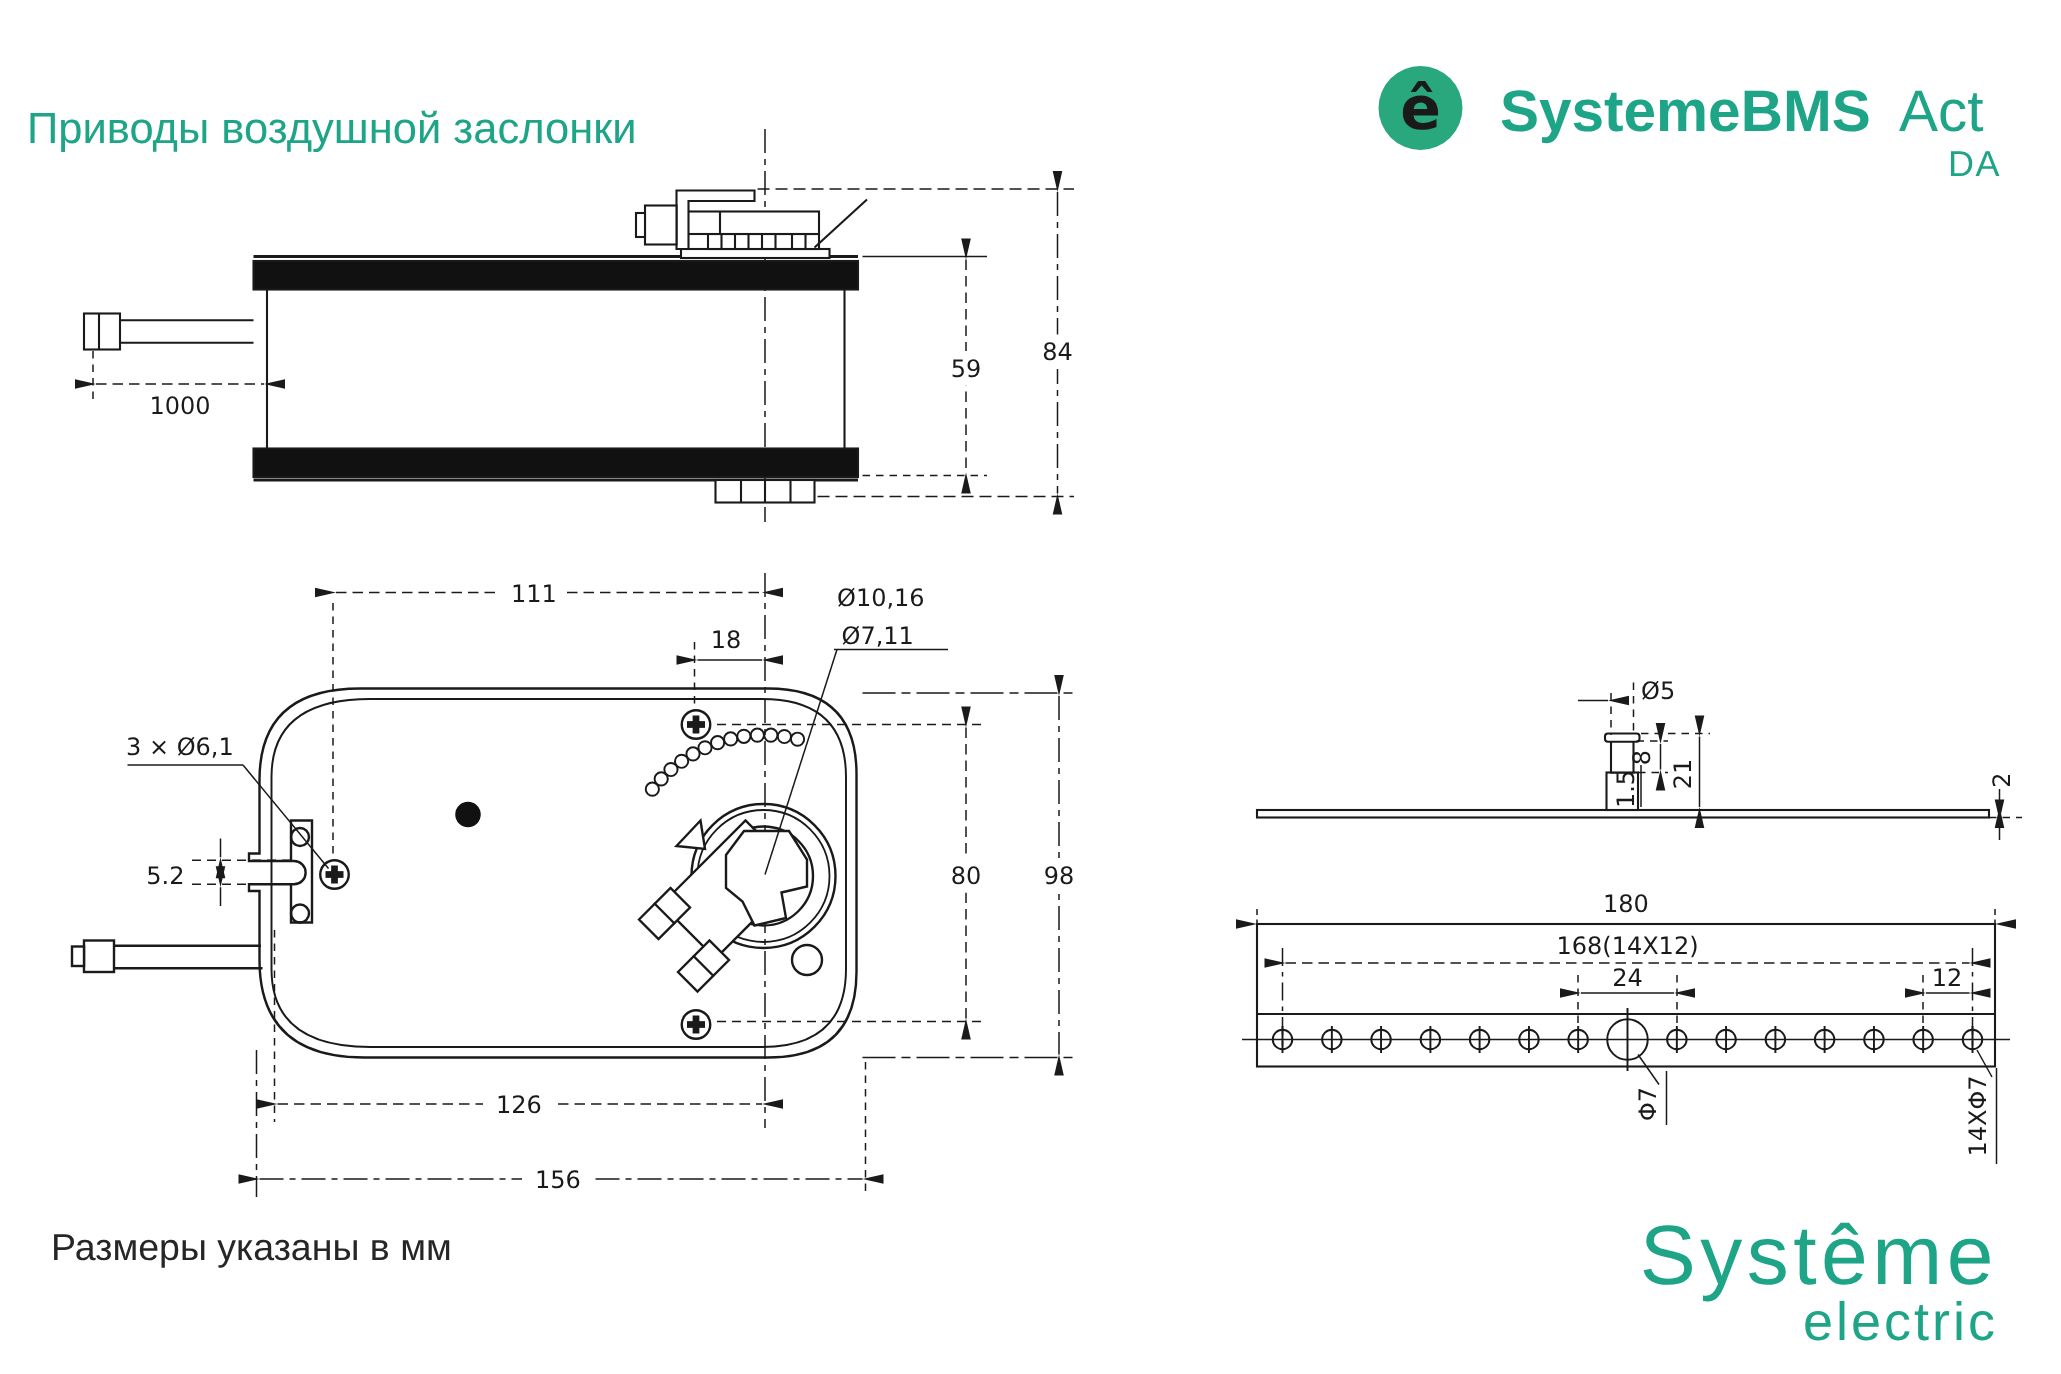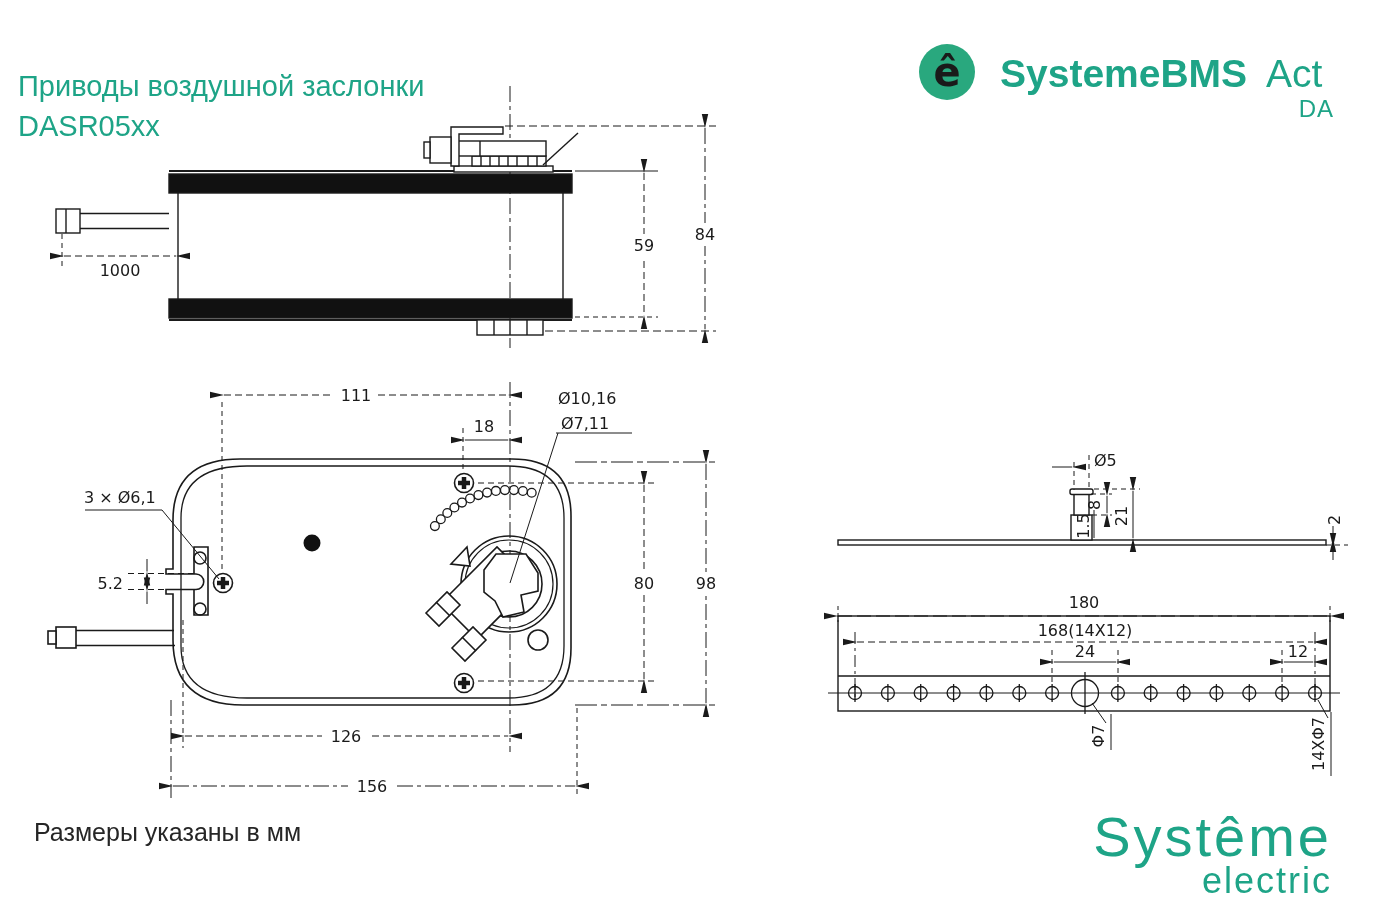--- a/index.html
+++ b/index.html
@@ -18,21 +18,20 @@
   }
   svg text{ font-family:"DejaVu Sans", sans-serif; fill:#1a1a1a; }
   svg .dim{ font-size:16px; }
   svg .brandtxt{ fill:var(--brand); font-family:"Liberation Sans", sans-serif; }
 </style>
 </head>
 <body>
 
 <div class="abs title">
   <div>Приводы воздушной заслонки</div>
-  <div>DASR05xx</div>
 </div>
 
 <div class="abs footer-note">Размеры указаны в мм</div>
 
 <svg class="abs" style="left:0;top:0" width="1374" height="916" viewBox="0 0 1374 916">
   <defs>
     <marker id="ar" markerUnits="userSpaceOnUse" markerWidth="16" markerHeight="10" refX="1" refY="5" orient="auto-start-reverse">
       <path d="M1,5 L15,1.8 L15,8.2 Z" fill="#1a1a1a"></path>
     </marker>
   </defs>

